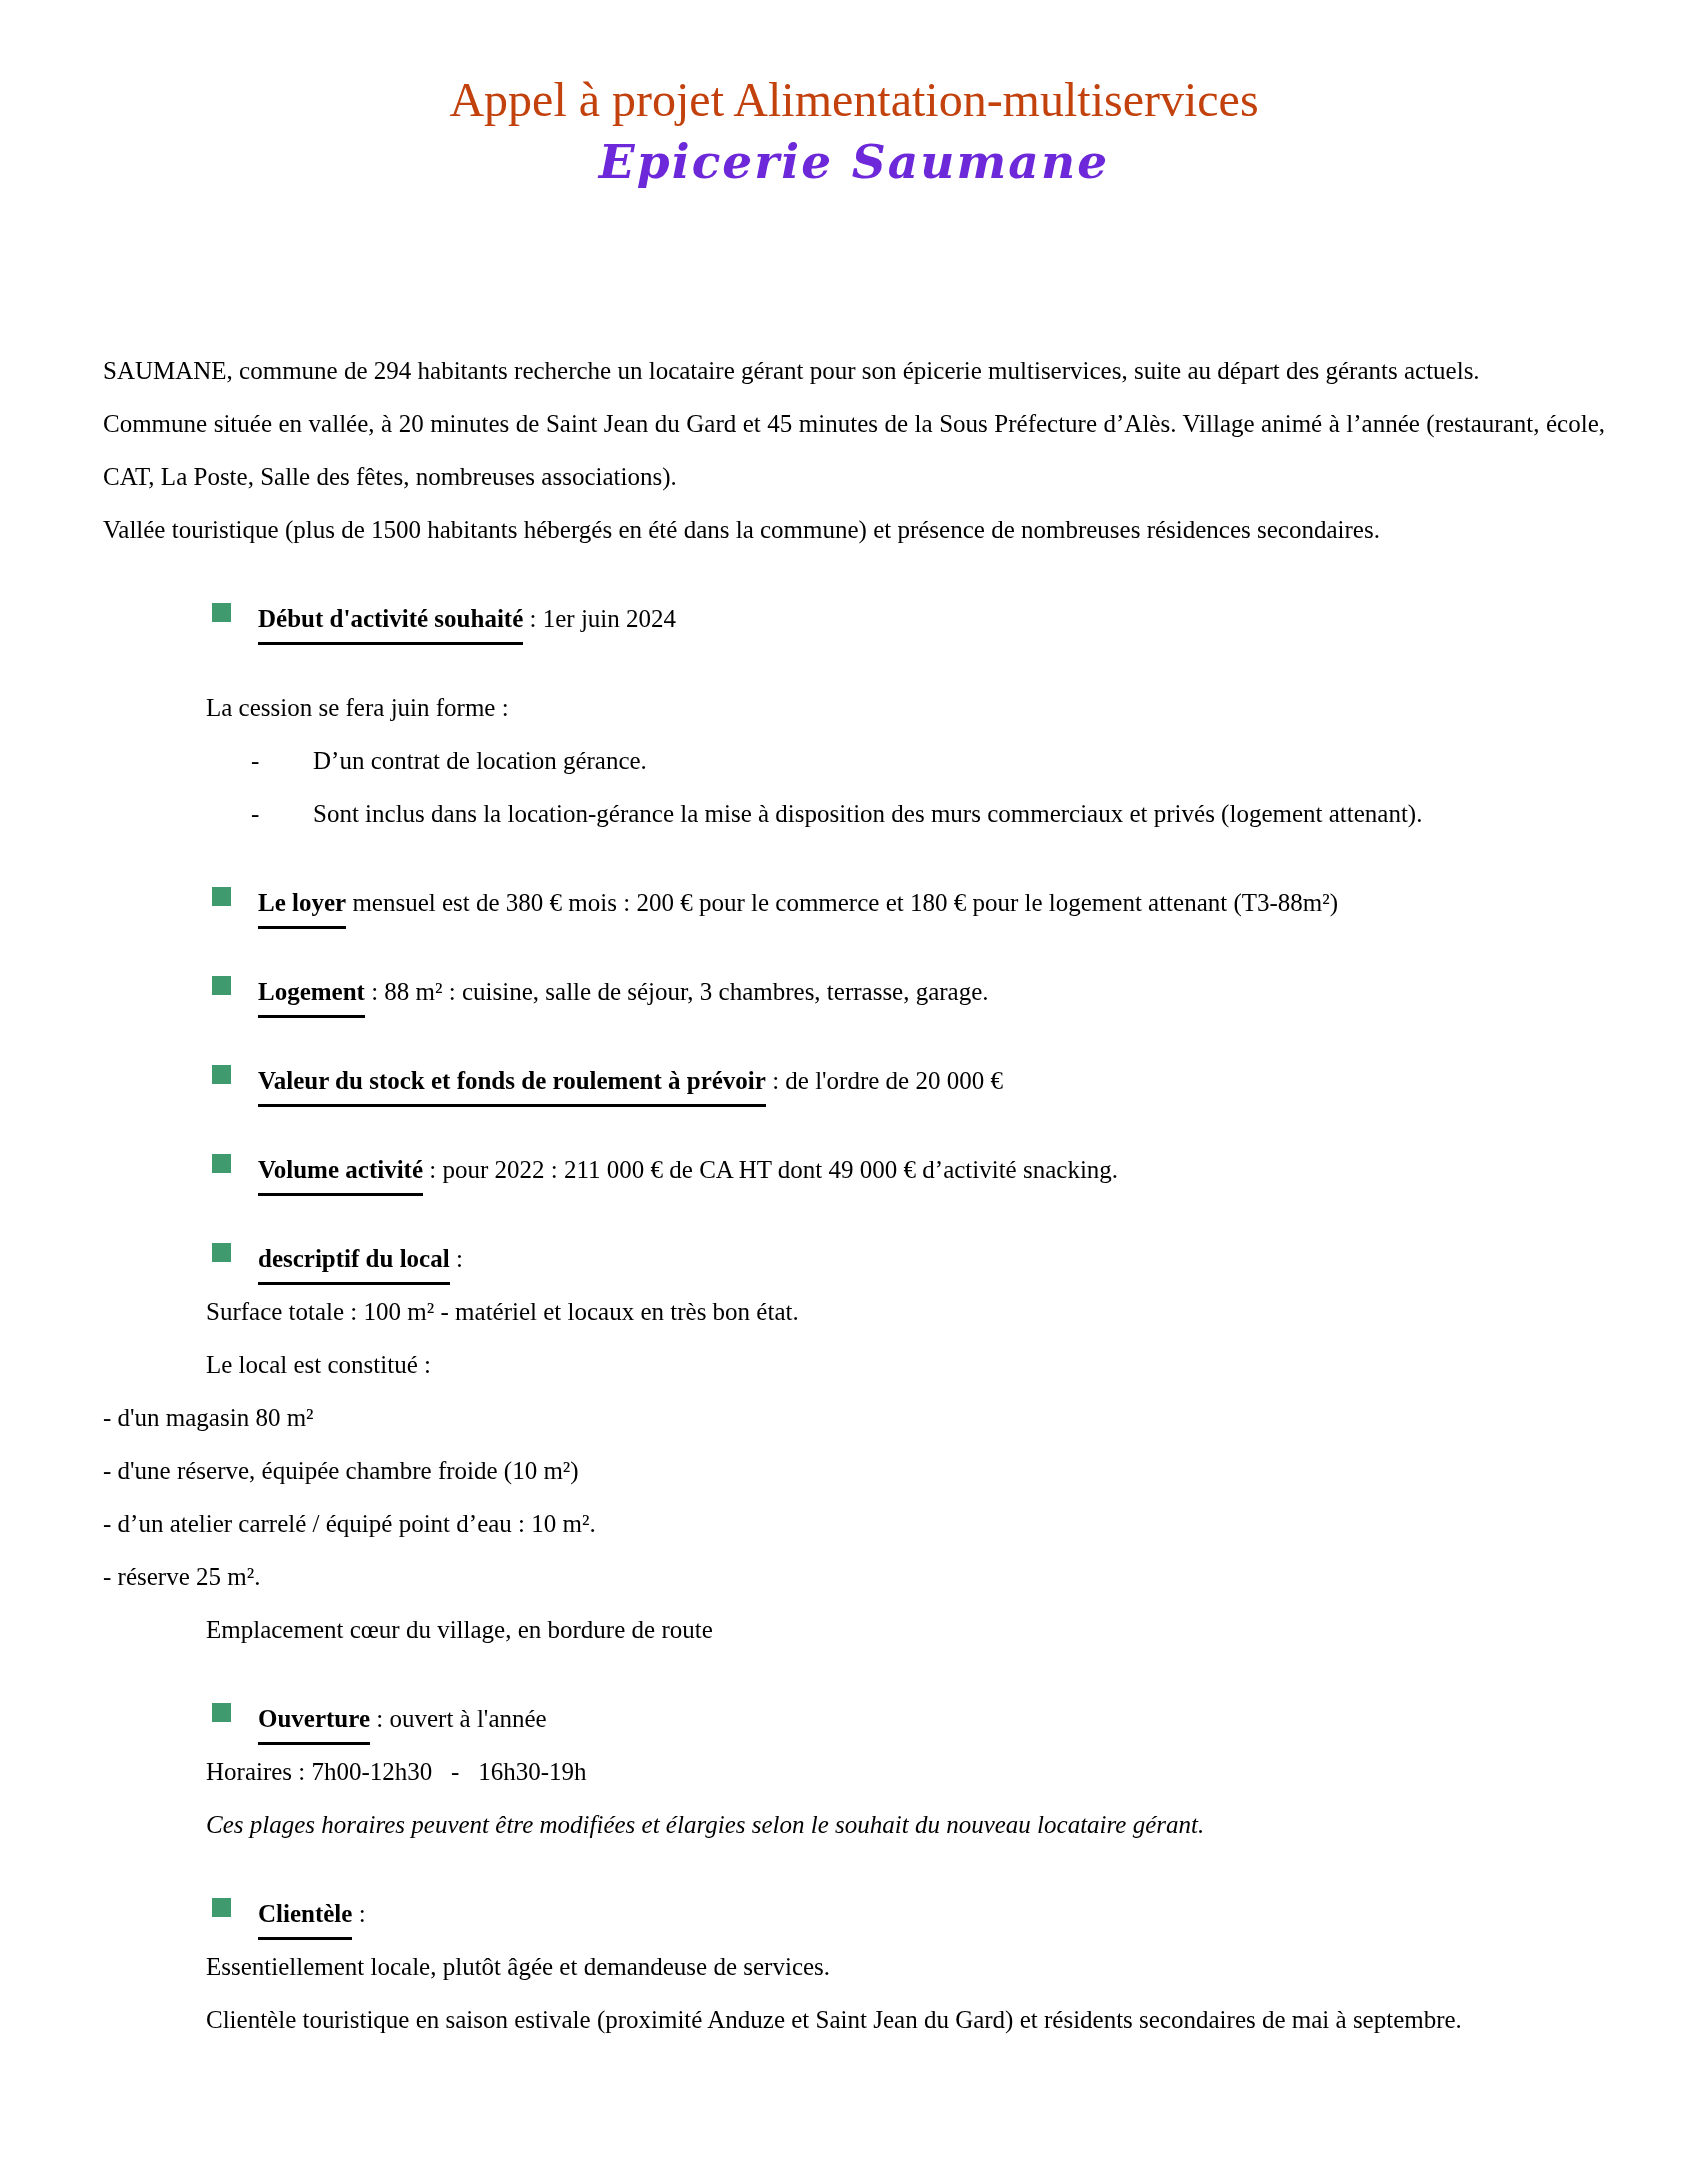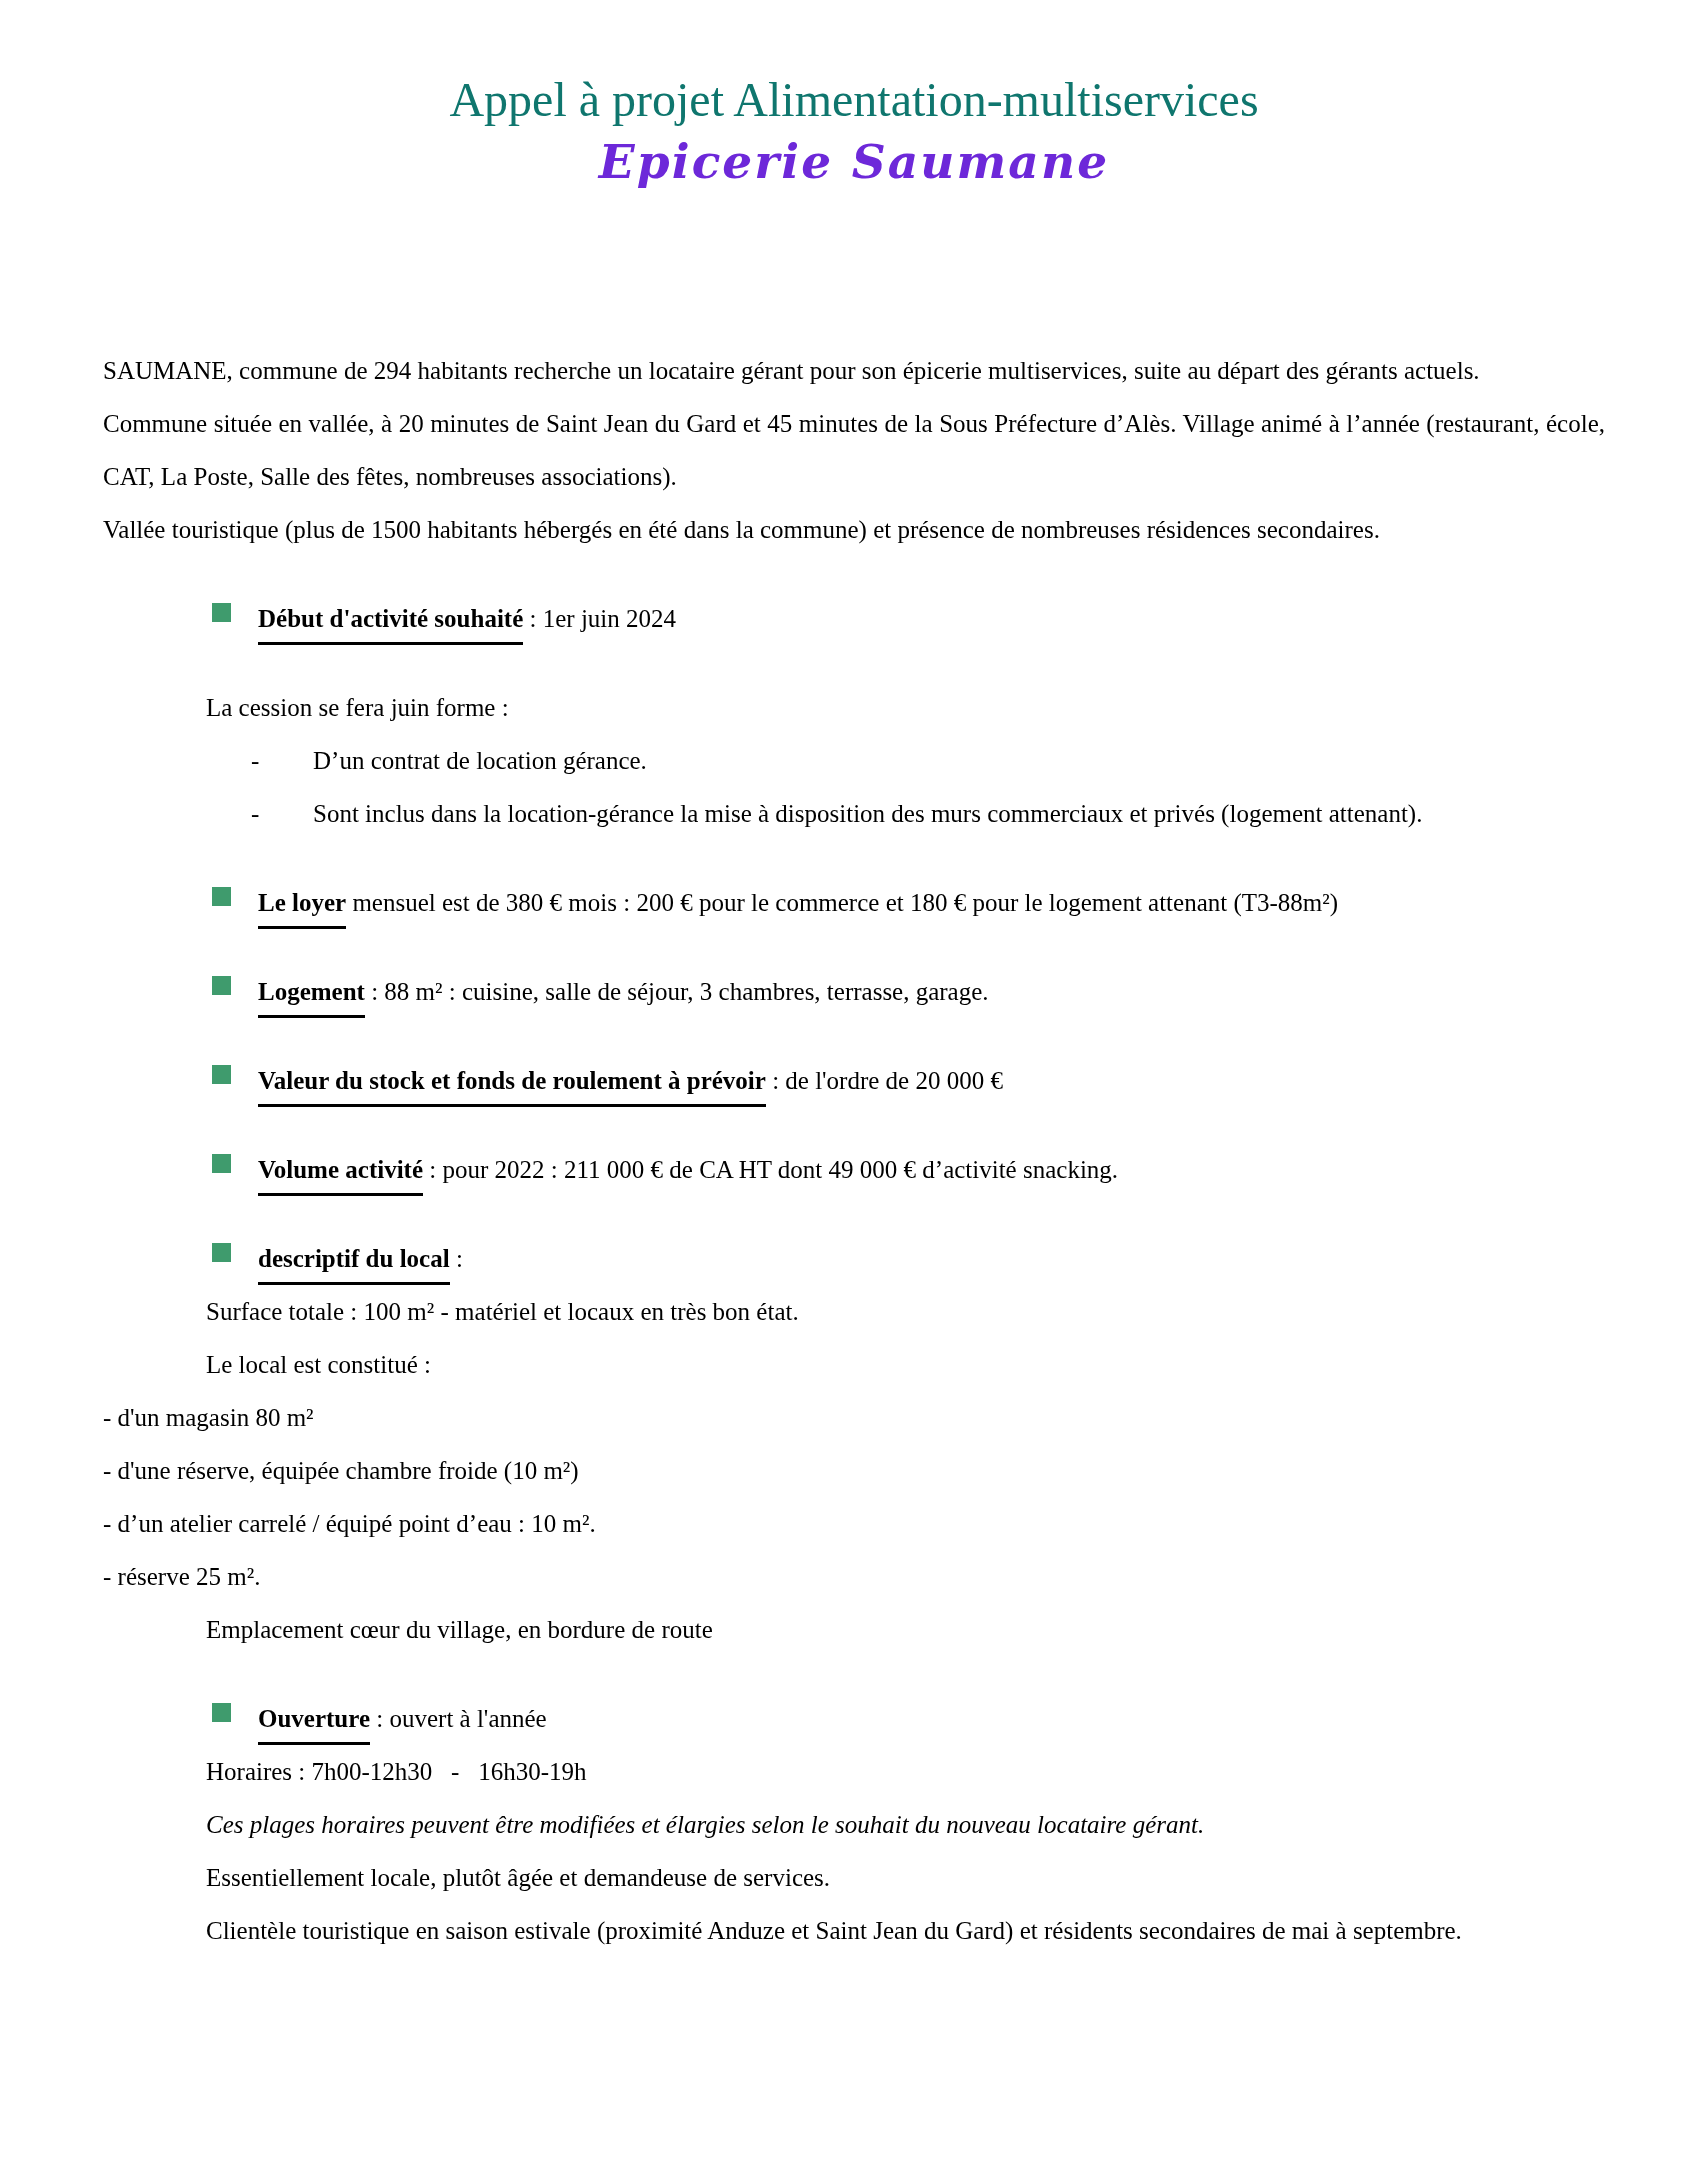--- a/index.html
+++ b/index.html
@@ -21,21 +21,21 @@
     box-sizing: border-box;
     padding-top: 72px;
   }
   
   .doc-title {
     margin: 0;
     text-align: center;
     font-size: 48px;
     line-height: 56px;
     font-weight: normal;
-    color: #0f766e;
+    color: #c2410c;
     font-family: "Liberation Serif", serif;
   }
   .doc-subtitle {
     margin: 5.5px 0 0 0;
     text-align: center;
     font-size: 47px;
     line-height: 55px;
     font-weight: bold;
     font-style: italic;
     letter-spacing: 2.1px;
@@ -156,18 +156,22 @@
       <p class="indent">Emplacement cœur du village, en bordure de route</p>
     </div>
 
     <div class="bullet gap">
       <span class="sq"></span>
       <p><span class="lbl">Ouverture</span><span> : ouvert à l'année</span></p>
     </div>
     <p class="indent">Horaires : 7h00-12h30&nbsp; &nbsp;-&nbsp; &nbsp;16h30-19h</p>
     <p class="indent italic-note">Ces plages horaires peuvent être modifiées et élargies selon le souhait du nouveau locataire gérant.</p>
 
+    <div class="bullet gap">
+      <span class="sq"></span>
+      <p><span class="lbl">Clientèle</span><span> :</span></p>
+    </div>
     <p class="indent">Essentiellement locale, plutôt âgée et demandeuse de services.</p>
     <p class="indent just">Clientèle touristique en saison estivale (proximité Anduze et Saint Jean du Gard) et résidents secondaires de mai à septembre.</p>
 
   </div>
 </div>
 
 
 </body></html>

